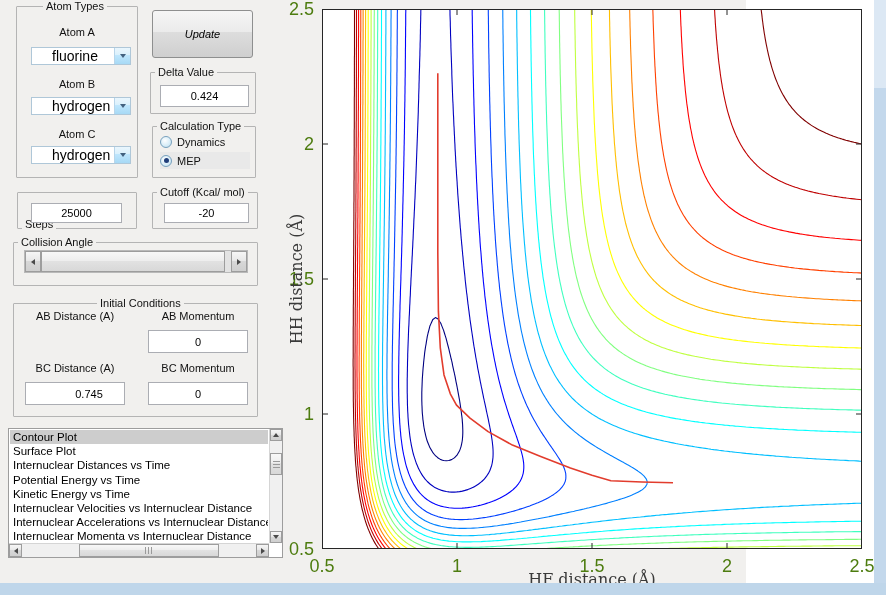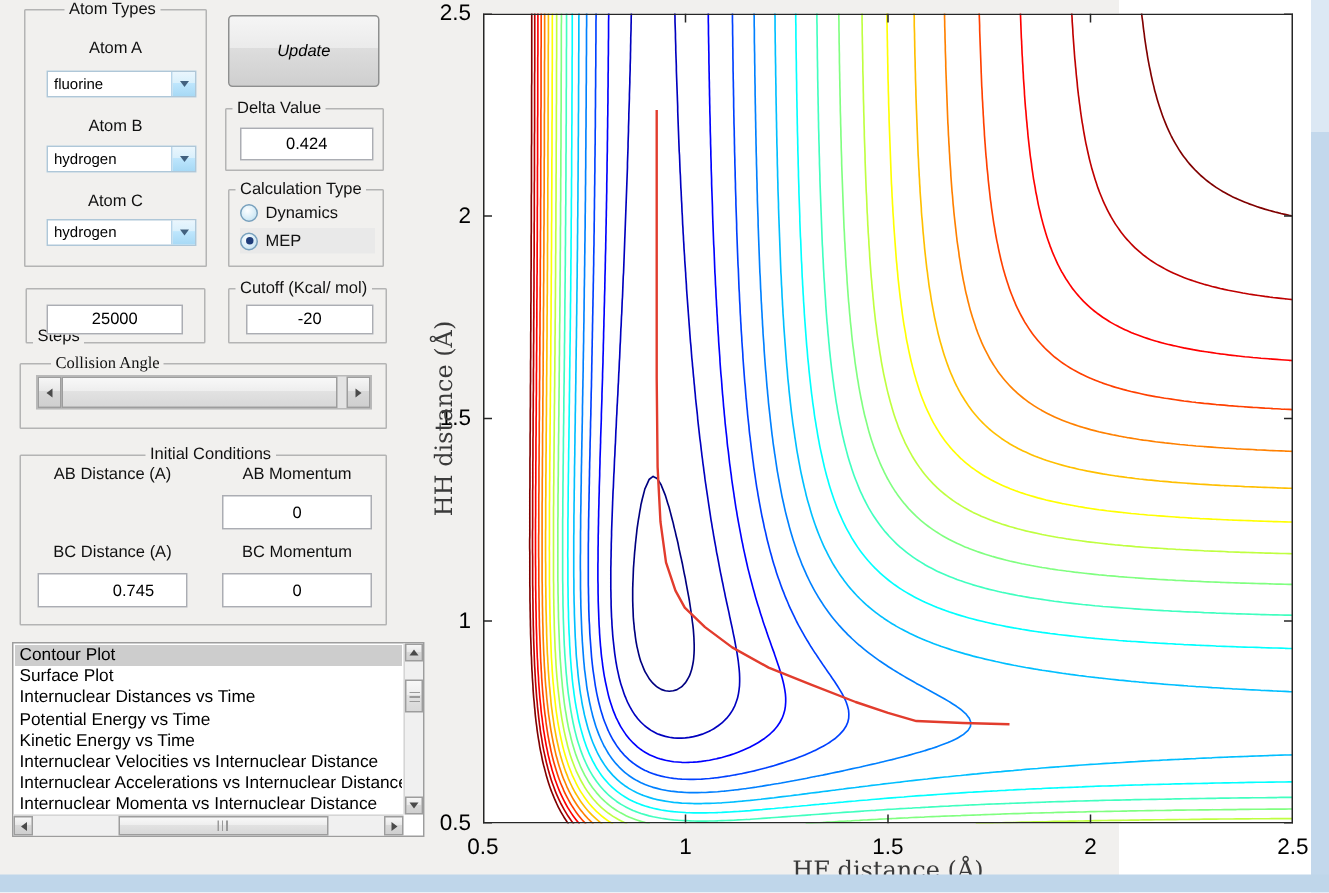--- a/index.html
+++ b/index.html
@@ -11,21 +11,21 @@
   .aero-right-top { position:absolute; left:874px; top:0; width:12px; height:88px; background:#dce8f4; }
   .aero-bottom { position:absolute; left:0; top:583px; width:886px; height:12px; background:#bfd6ea; }
 
   
   .panel { position:absolute; border:1px solid #b4b4b4; border-radius:1px; }
   .panel-label { position:absolute; top:-7px; background:#f1f0ee; padding:0 3px; font-size:11px; color:#111; white-space:nowrap; line-height:13px; }
   .ctl-label { position:absolute; font-size:11px; color:#111; text-align:center; white-space:nowrap; }
 
   
   .combo { position:absolute; height:18px; background:#fff; border:1px solid #afc7d8; display:flex; align-items:center; }
-  .combo-text { flex:1; font-size:10px; padding-left:4px; color:#000; overflow:hidden; white-space:nowrap; }
+  .combo-text { flex:1; font-size:14px; padding-left:20px; color:#000; overflow:hidden; white-space:nowrap; }
   .combo-btn { width:16px; height:100%; border-left:1px solid #b7d5ea; background:linear-gradient(#eaf6fd,#d9f0fc 45%,#bee6fd 46%,#a7d9f5); display:flex; align-items:center; justify-content:center; }
   .combo-arrow { width:0; height:0; border-left:3.5px solid transparent; border-right:3.5px solid transparent; border-top:4px solid #42617f; }
 
   
   .btn { position:absolute; border:1px solid #8e8f8f; border-radius:3px; background:linear-gradient(#f5f5f5,#ebebeb 45%,#dddddd 46%,#cfcfcf); font-size:11px; color:#000; display:flex; align-items:center; justify-content:center; }
 
   
   .field { position:absolute; background:#fff; border:1px solid #abadb3; font-size:11px; color:#000; display:flex; align-items:center; justify-content:center; }
 
   
@@ -48,21 +48,21 @@
   #listbox { position:absolute; left:8px; top:428px; width:275px; height:130px; background:#fff; border:1px solid #9d9d9d; }
   .list-items { position:absolute; left:1px; top:1px; right:14px; bottom:15px; overflow:hidden; }
   .list-item { font-size:11.5px; color:#000; height:14.2px; line-height:14.2px; padding-left:3px; white-space:nowrap; }
   .list-item.sel { background:#cdcdcd; }
   .vsb { position:absolute; right:0; top:0; width:13px; bottom:14px; background:#f0f0f0; border-left:1px solid #d5d5d5; }
   .hsb { position:absolute; left:0; bottom:0; height:14px; right:13px; background:#f0f0f0; border-top:1px solid #d5d5d5; }
 
   
   #plot { position:absolute; left:322px; top:9px; width:540px; height:540px; background:#fff; }
   #plot svg { position:absolute; left:0; top:0; }
-  .tick-label { position:absolute; font-size:15px; color:#000000; }
+  .tick-label { position:absolute; font-size:18px; color:#4d7c0f; }
   .x-tick-label { transform:translateX(-50%); top:556px; }
   .y-tick-label { width:46px; text-align:right; left:268px; transform:translateY(-50%); }
   #xlabel { position:absolute; left:322px; top:570px; width:540px; text-align:center; font-family:"DejaVu Serif", serif; font-size:16px; color:#3a3a3a; }
   #ylabel { position:absolute; left:296px; top:279px; transform:translate(-50%,-50%) rotate(-90deg); white-space:nowrap; font-family:"DejaVu Serif", serif; font-size:16px; color:#3a3a3a; }
 </style>
 </head>
 <body>
 
 <div id="window">
 
@@ -114,21 +114,21 @@
     <span class="panel-label" style="left:4px;margin-top:32px;">Steps</span>
   </div>
   <div class="field" style="left:31px; top:203px; width:91px; height:20px;">25000</div>
 
   <div class="panel" style="left:152px; top:192px; width:106px; height:37px;">
     <span class="panel-label" style="left:4px;">Cutoff (Kcal/ mol)</span>
   </div>
   <div class="field" style="left:164px; top:203px; width:85px; height:20px;">-20</div>
 
   <div class="panel" style="left:13px; top:242px; width:245px; height:44px;">
-    <span class="panel-label" style="left:20px;font-family:Liberation Serif, serif;">Collision Angle</span>
+    <span class="panel-label" style="left:4px;">Collision Angle</span>
   </div>
   <div style="position:absolute; left:24px; top:250px; width:224px; height:23px; background:#e3e3e3; border:1px solid #b9b9b9;">
     <span class="sb-btn" style="position:absolute; left:0; top:0; width:16px; height:21px;">
         <span class="tri-l"></span>
       </span>
     <span class="sb-thumb" style="position:absolute; left:16px; top:0; width:184px; height:21px;"></span>
     <span class="sb-btn" style="position:absolute; right:0; top:0; width:16px; height:21px;">
         <span class="tri-r"></span>
       </span>
   </div>

